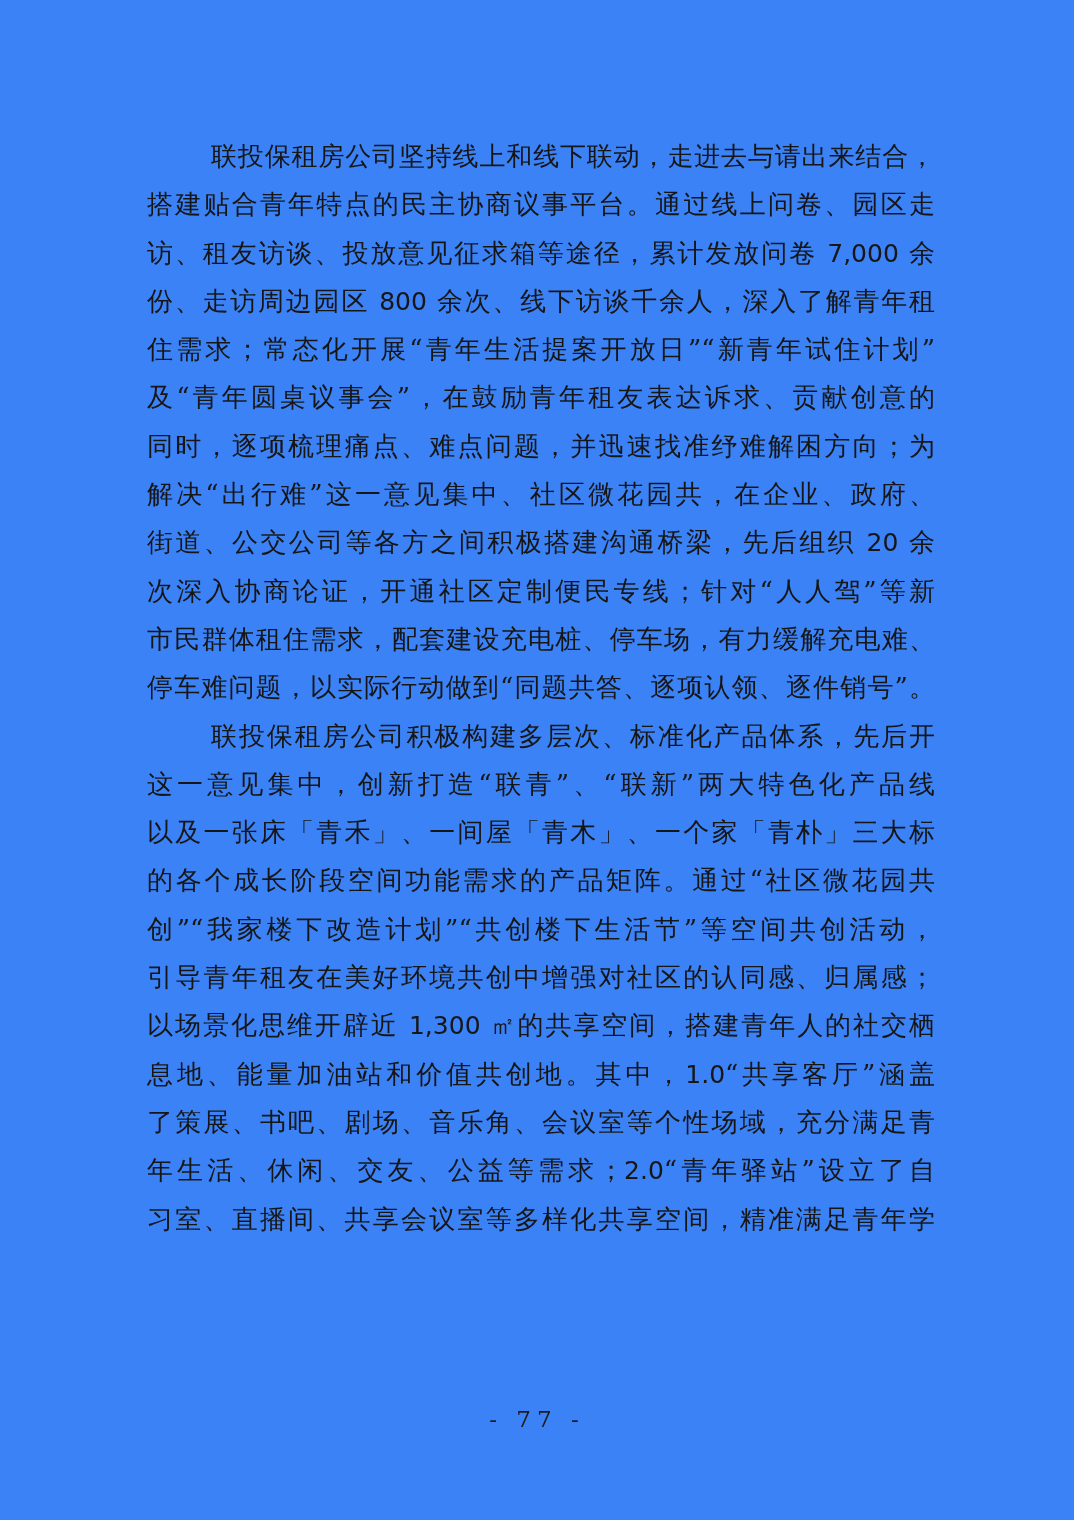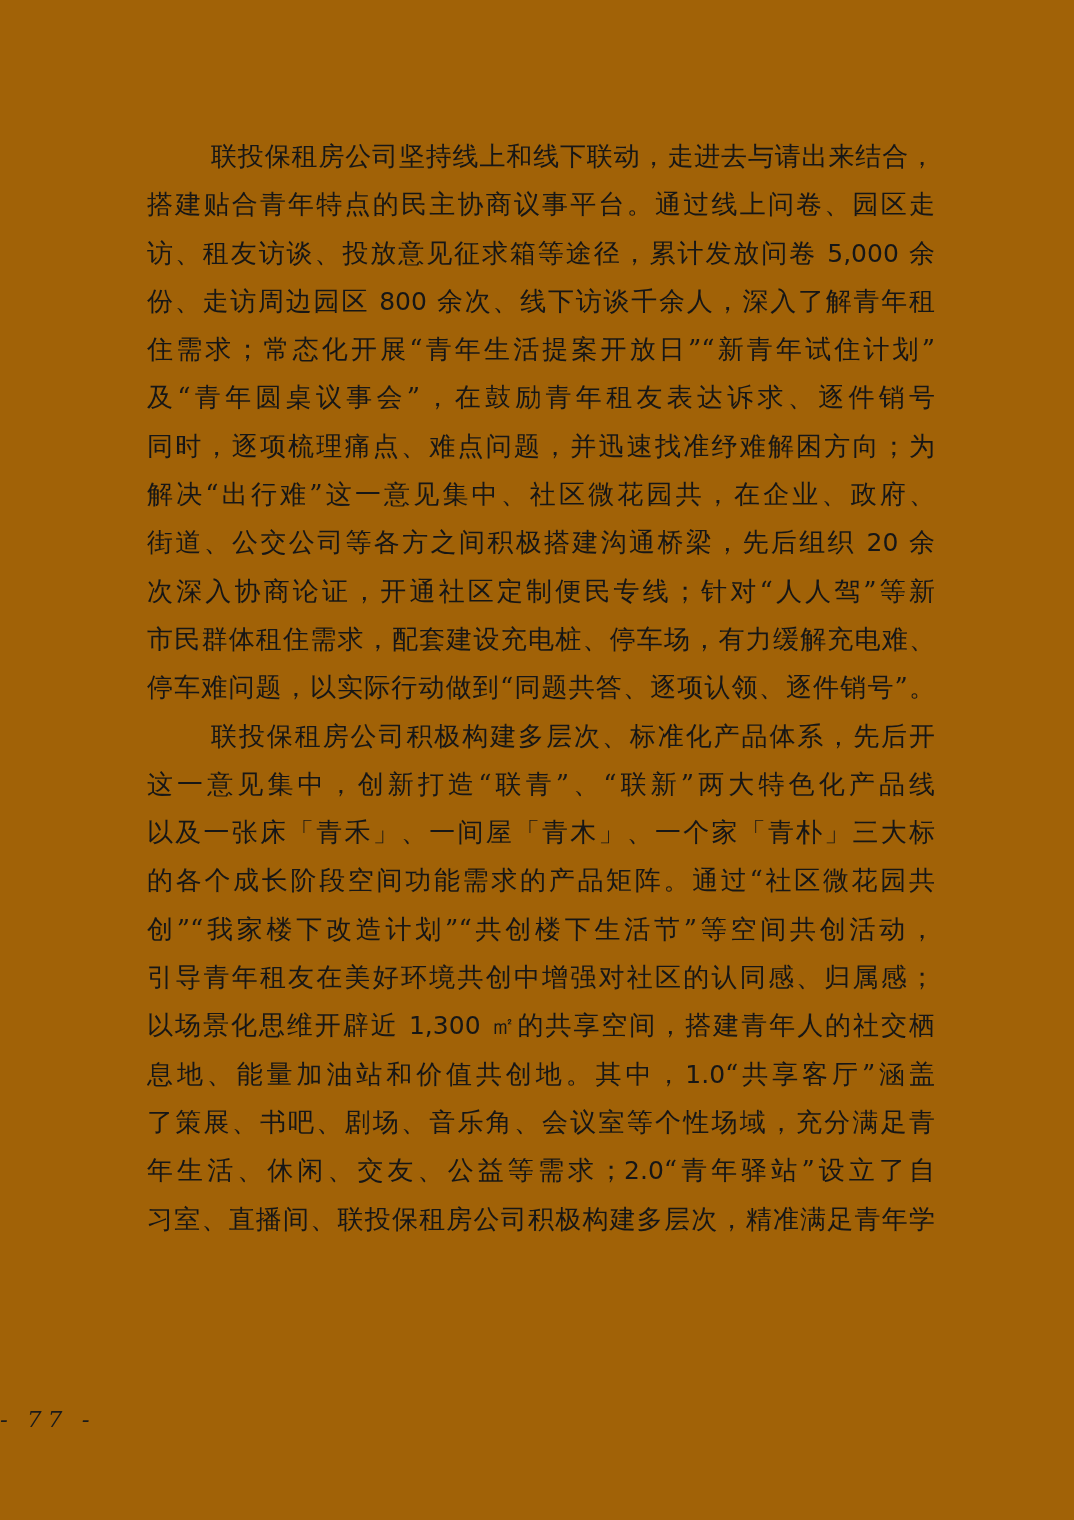--- a/index.html
+++ b/index.html
@@ -4,21 +4,21 @@
 <style>
   html, body {
     margin: 0;
     padding: 0;
     background: #ffffff;
   }
   .page {
     position: relative;
     width: 1074px;
     height: 1520px;
-    background: #a16207;
+    background: #3b82f6;
     font-family: "DejaVu Serif", "Liberation Serif", serif;
     color: #161616;
     overflow: hidden;
   }
   .content {
     position: absolute;
     left: 147px;
     top: 132px;
     width: 788px;
   }
@@ -40,60 +40,59 @@
   }
   .num {
     font-family: "DejaVu Sans", "Liberation Sans", sans-serif;
     font-size: 25px;
   }
   .footer {
     position: absolute;
     left: 0;
     top: 1406px;
     width: 100%;
-    text-align: left;
+    text-align: center;
     font-size: 23px;
     letter-spacing: 6px;
     color: #1a1a1a;
-    font-style: italic;
   }
 </style>
 </head>
 <body>
 
 <div class="page">
   <div class="content">
 
     <div class="para">
       <div class="line first">联投保租房公司坚持线上和线下联动，走进去与请出来结合，</div>
       <div class="line">搭建贴合青年特点的民主协商议事平台。通过线上问卷、园区走</div>
-      <div class="line">访、租友访谈、投放意见征求箱等途径，累计发放问卷 <span class="num">5,000</span> 余</div>
+      <div class="line">访、租友访谈、投放意见征求箱等途径，累计发放问卷 <span class="num">7,000</span> 余</div>
       <div class="line">份、走访周边园区 <span class="num">800</span> 余次、线下访谈千余人，深入了解青年租</div>
       <div class="line">住需求；常态化开展“青年生活提案开放日”“新青年试住计划”</div>
-      <div class="line">及“青年圆桌议事会”，在鼓励青年租友表达诉求、逐件销号</div>
+      <div class="line">及“青年圆桌议事会”，在鼓励青年租友表达诉求、贡献创意的</div>
       <div class="line">同时，逐项梳理痛点、难点问题，并迅速找准纾难解困方向；为</div>
       <div class="line">解决“出行难”这一意见集中、社区微花园共，在企业、政府、</div>
       <div class="line">街道、公交公司等各方之间积极搭建沟通桥梁，先后组织 <span class="num">20</span> 余</div>
       <div class="line">次深入协商论证，开通社区定制便民专线；针对“人人驾”等新</div>
       <div class="line">市民群体租住需求，配套建设充电桩、停车场，有力缓解充电难、</div>
       <div class="line">停车难问题，以实际行动做到“同题共答、逐项认领、逐件销号”。</div>
     </div>
 
     <div class="para">
       <div class="line first">联投保租房公司积极构建多层次、标准化产品体系，先后开</div>
       <div class="line">这一意见集中，创新打造“联青”、“联新”两大特色化产品线</div>
       <div class="line">以及一张床「青禾」、一间屋「青木」、一个家「青朴」三大标</div>
       <div class="line">的各个成长阶段空间功能需求的产品矩阵。通过“社区微花园共</div>
       <div class="line">创”“我家楼下改造计划”“共创楼下生活节”等空间共创活动，</div>
       <div class="line">引导青年租友在美好环境共创中增强对社区的认同感、归属感；</div>
       <div class="line">以场景化思维开辟近 <span class="num">1,300 ㎡</span>的共享空间，搭建青年人的社交栖</div>
       <div class="line">息地、能量加油站和价值共创地。其中，<span class="num">1.0</span>“共享客厅”涵盖</div>
       <div class="line">了策展、书吧、剧场、音乐角、会议室等个性场域，充分满足青</div>
       <div class="line">年生活、休闲、交友、公益等需求；<span class="num">2.0</span>“青年驿站”设立了自</div>
-      <div class="line">习室、直播间、联投保租房公司积极构建多层次，精准满足青年学</div>
+      <div class="line">习室、直播间、共享会议室等多样化共享空间，精准满足青年学</div>
     </div>
 
   </div>
 
   <div class="footer">
     <span>- 77 -</span>
   </div>
 </div>
 
 </body></html>

